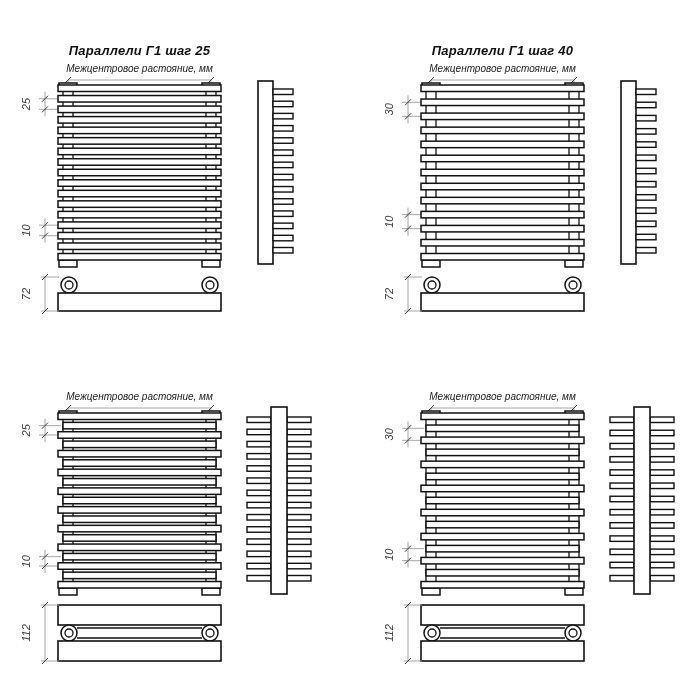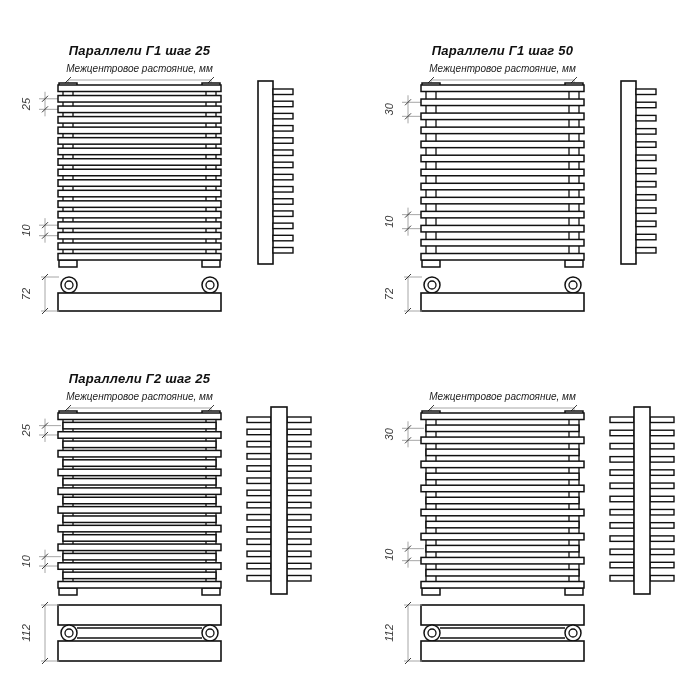--- a/index.html
+++ b/index.html
@@ -98,21 +98,21 @@
         <line x1="26" y1="276" x2="44" y2="276" stroke="#9c9c9c" stroke-width="0.9"></line>
         <line x1="30" y1="242" x2="30" y2="276" stroke="#9c9c9c" stroke-width="0.9"></line>
         <line x1="27" y1="245" x2="33" y2="239" stroke="#3c3c3c" stroke-width="1"></line>
         <line x1="27" y1="279" x2="33" y2="273" stroke="#3c3c3c" stroke-width="1"></line>
         <text transform="translate(15 259) rotate(-90)" text-anchor="middle" fill="#3c3c3c" style="font:italic 11px 'Liberation Sans',sans-serif">72</text>
       </g>
     </svg>
 </div>
 
 <div class="quadrant" style="left:378px;top:35px">
-  <div class="q-title">Параллели Г1 шаг 50</div>
+  <div class="q-title">Параллели Г1 шаг 40</div>
   <div class="q-subtitle">Межцентровое растояние, мм</div>
   <svg class="draw" viewBox="0 0 340 330">
       <g>
         <line x1="53" y1="45" x2="196" y2="45" stroke="#9c9c9c" stroke-width="0.9"></line>
         <line x1="53" y1="45" x2="53" y2="49" stroke="#9c9c9c" stroke-width="0.9"></line>
         <line x1="196" y1="45" x2="196" y2="49" stroke="#9c9c9c" stroke-width="0.9"></line>
         <line x1="50" y1="48" x2="56" y2="42" stroke="#3c3c3c" stroke-width="1"></line>
         <line x1="193" y1="48" x2="199" y2="42" stroke="#3c3c3c" stroke-width="1"></line>
       </g>
       <g>
@@ -180,21 +180,20 @@
         <line x1="26" y1="276" x2="44" y2="276" stroke="#9c9c9c" stroke-width="0.9"></line>
         <line x1="30" y1="242" x2="30" y2="276" stroke="#9c9c9c" stroke-width="0.9"></line>
         <line x1="27" y1="245" x2="33" y2="239" stroke="#3c3c3c" stroke-width="1"></line>
         <line x1="27" y1="279" x2="33" y2="273" stroke="#3c3c3c" stroke-width="1"></line>
         <text transform="translate(15 259) rotate(-90)" text-anchor="middle" fill="#3c3c3c" style="font:italic 11px 'Liberation Sans',sans-serif">72</text>
       </g>
     </svg>
 </div>
 
 <div class="quadrant" style="left:15px;top:363px">
-  <div class="q-title">Параллели Г2 шаг 25</div>
   <div class="q-subtitle">Межцентровое растояние, мм</div>
   <svg class="draw" viewBox="0 0 340 330">
       <g>
         <line x1="53" y1="45" x2="196" y2="45" stroke="#9c9c9c" stroke-width="0.9"></line>
         <line x1="53" y1="45" x2="53" y2="49" stroke="#9c9c9c" stroke-width="0.9"></line>
         <line x1="196" y1="45" x2="196" y2="49" stroke="#9c9c9c" stroke-width="0.9"></line>
         <line x1="50" y1="48" x2="56" y2="42" stroke="#3c3c3c" stroke-width="1"></line>
         <line x1="193" y1="48" x2="199" y2="42" stroke="#3c3c3c" stroke-width="1"></line>
       </g>
       <g>

